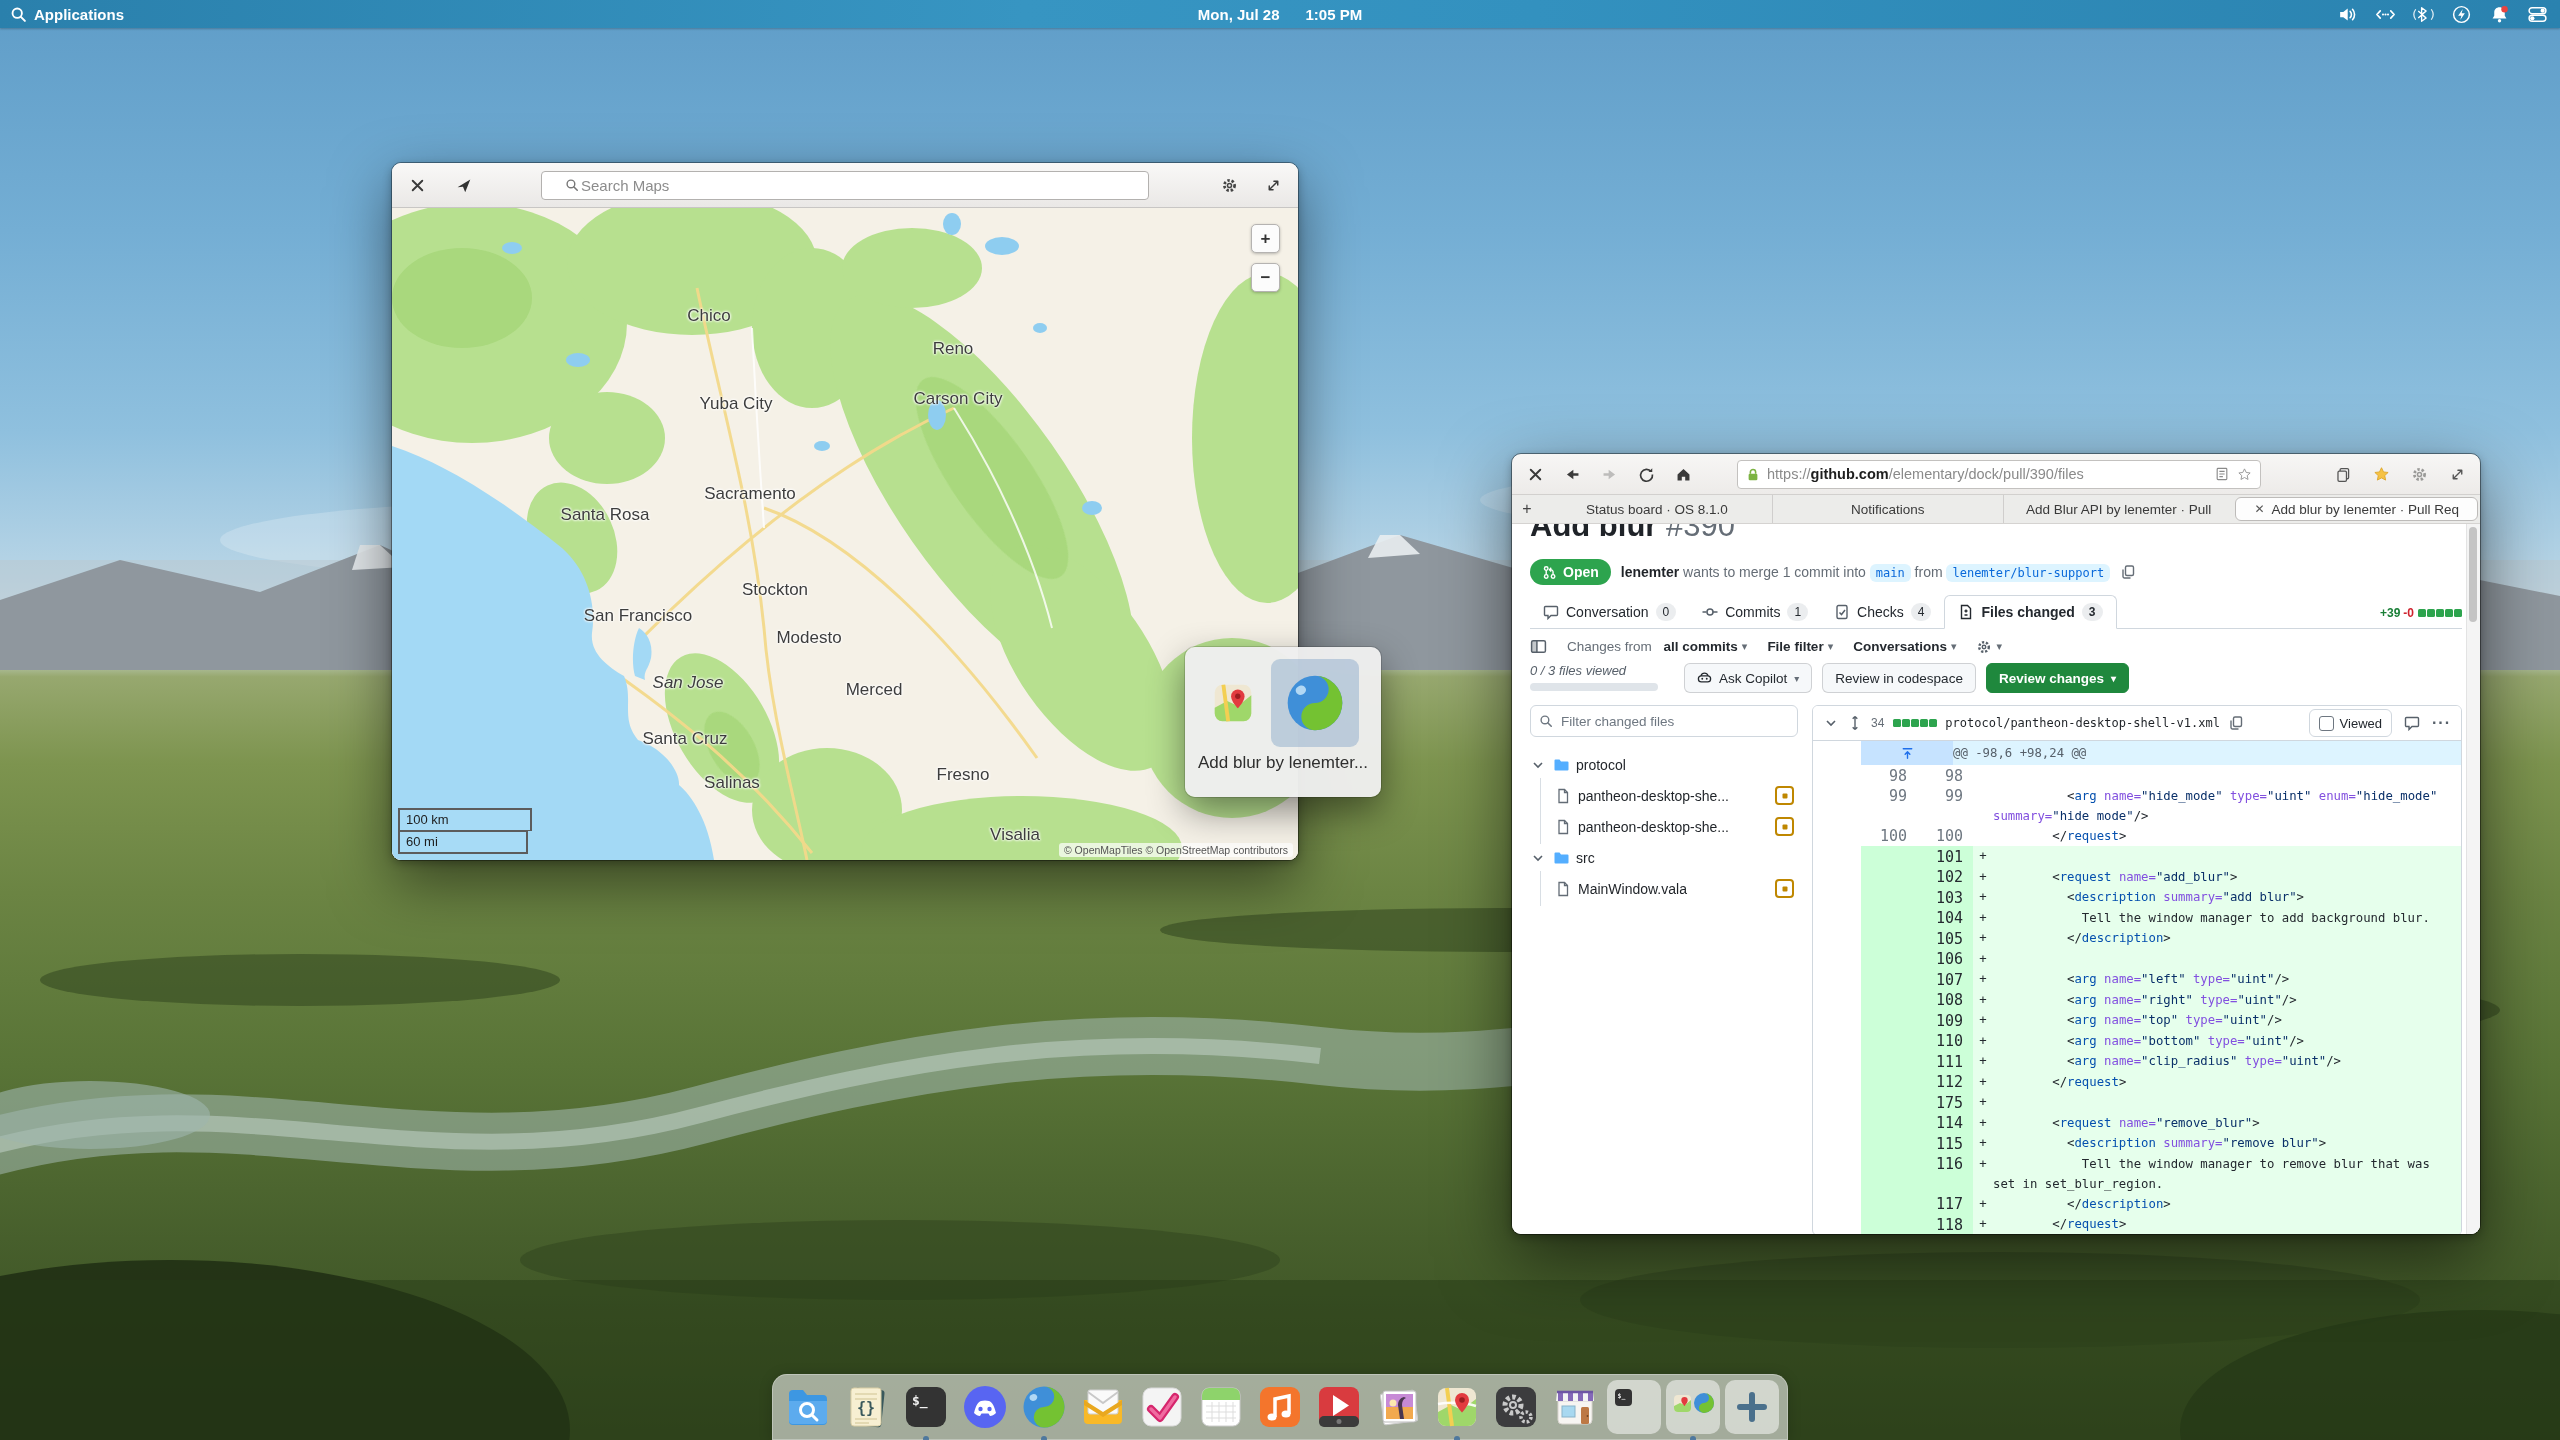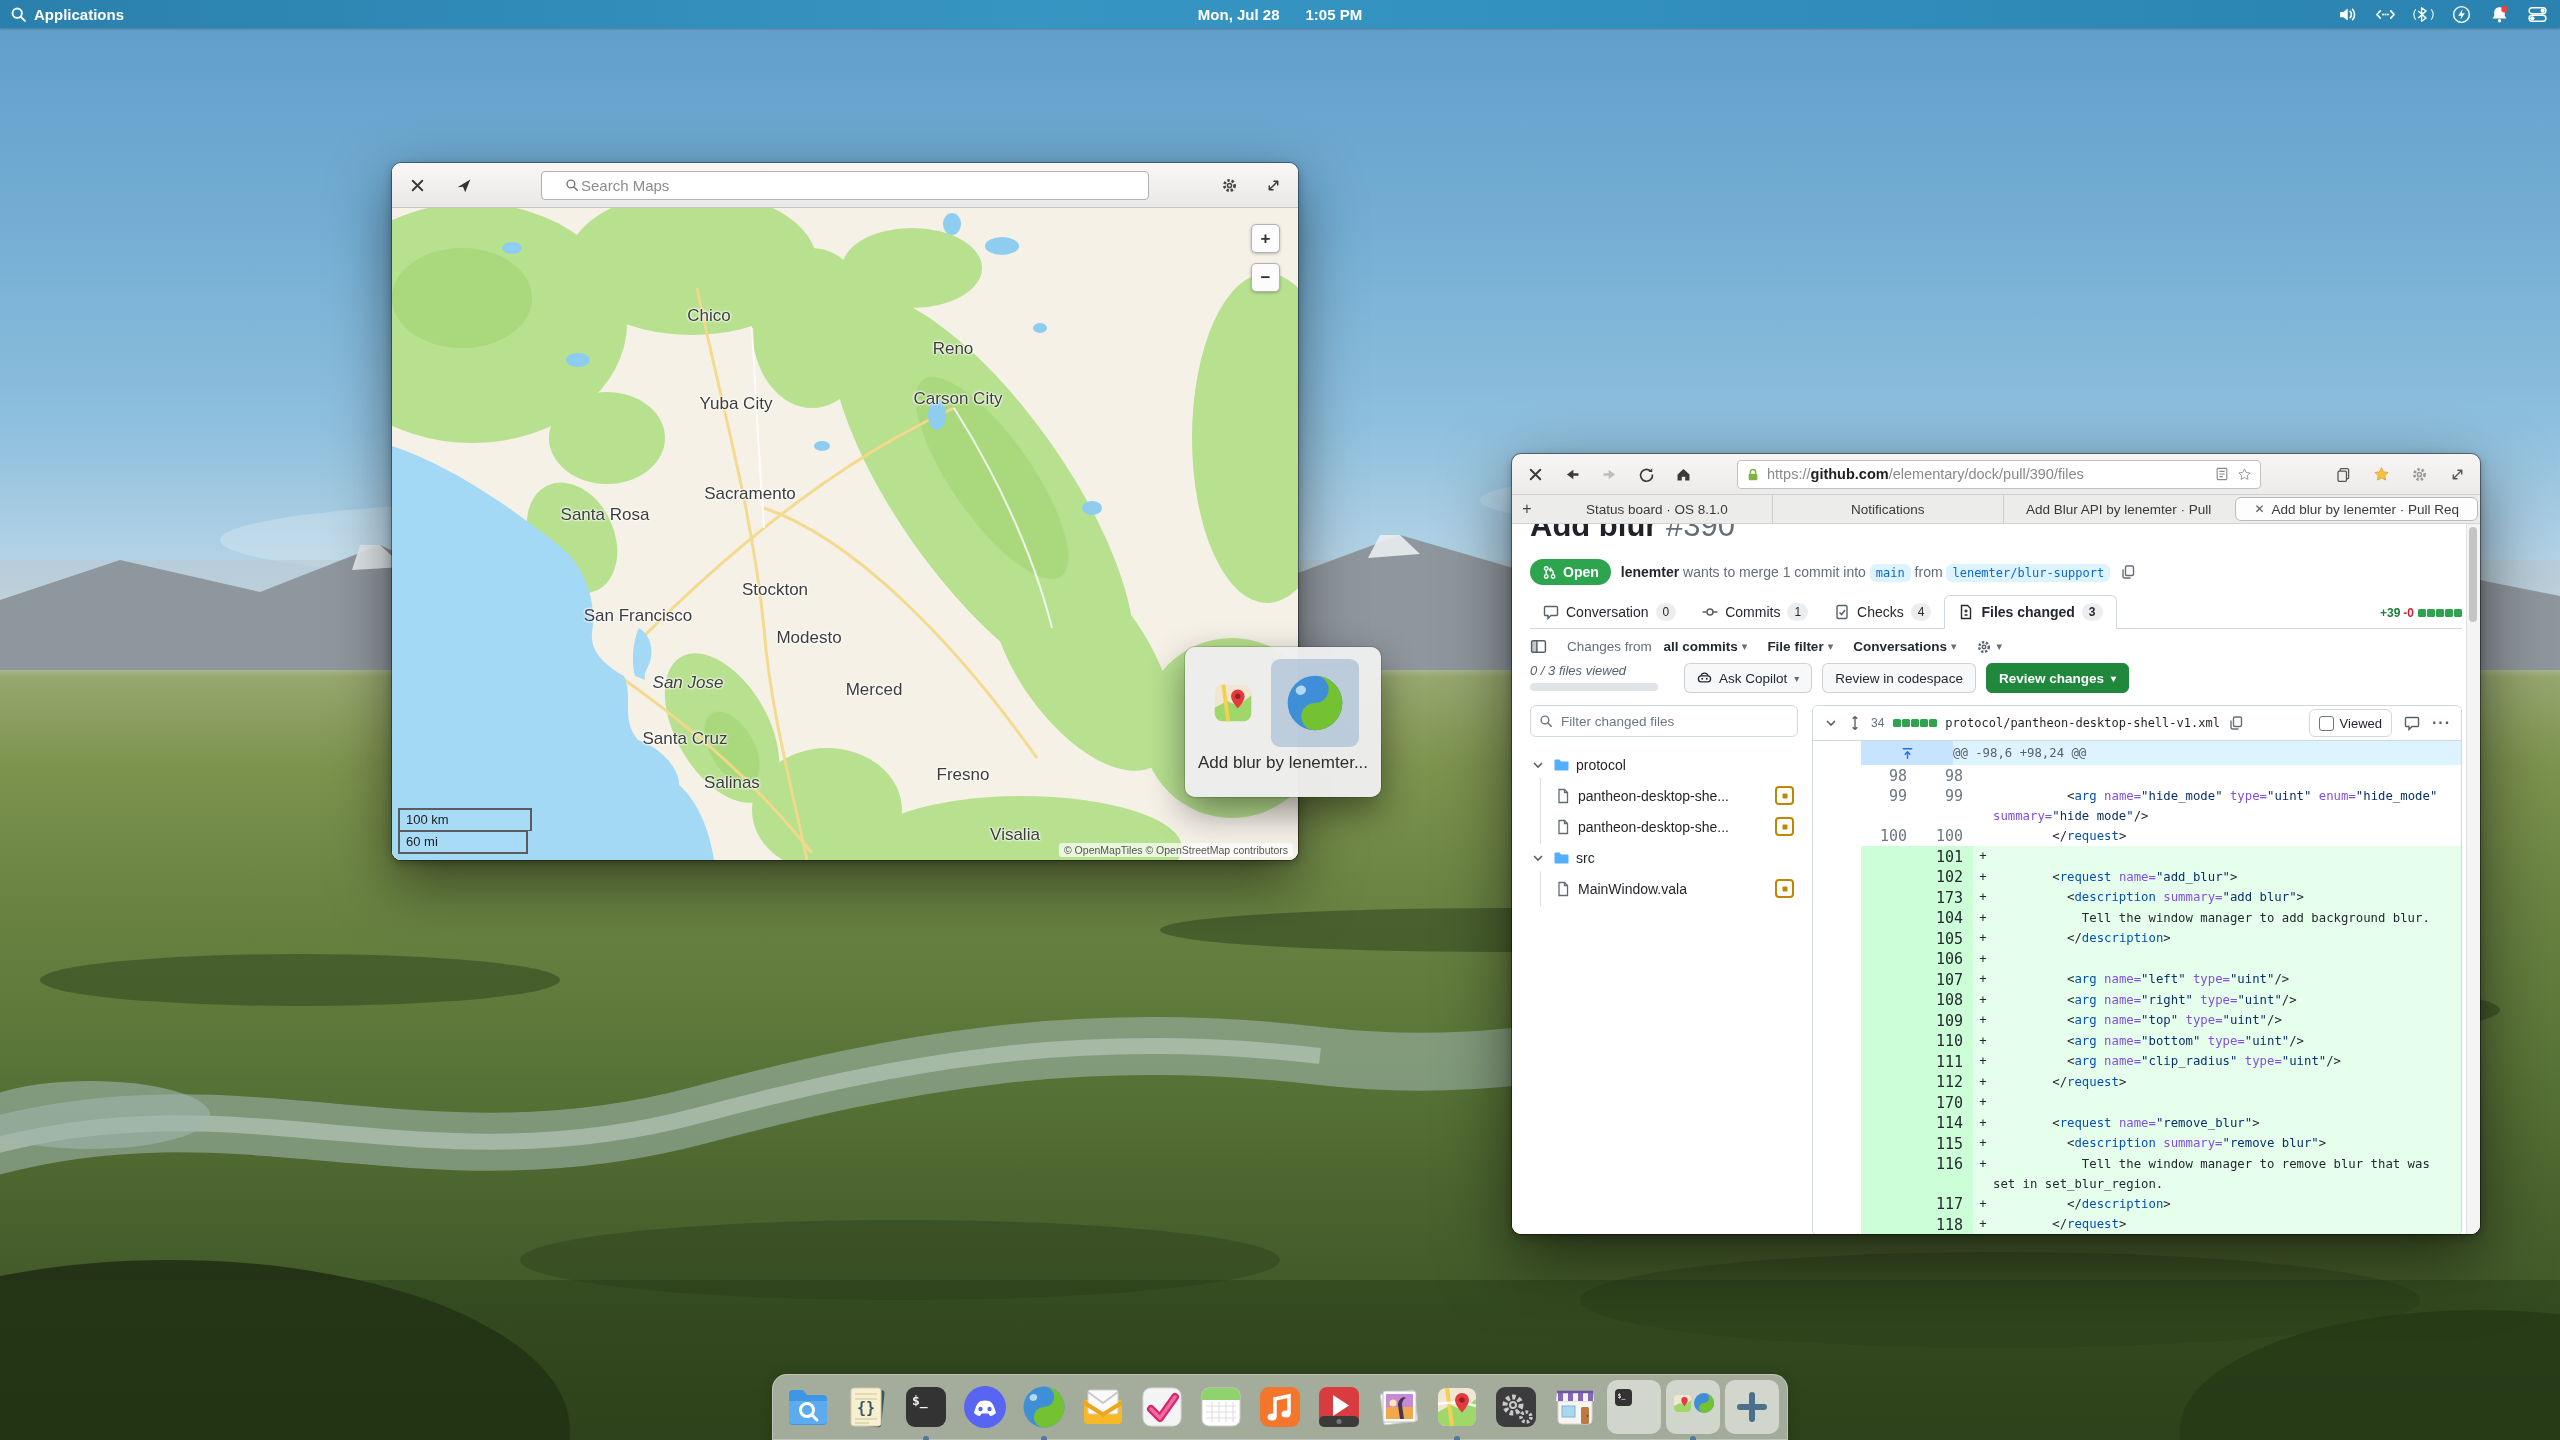--- a/index.html
+++ b/index.html
@@ -779,21 +779,21 @@
                 <div class="dcode"></div>
               </div>
               <div class="drow add">
                 <div class="dnum old"></div>
                 <div class="dnum new">102</div>
                 <div class="dsign">+</div>
                 <div class="dcode"><span class="tok-p">        &lt;</span><span class="tok-t">request</span><span class="tok-p"> </span><span class="tok-a">name=</span><span class="tok-s">"add_blur"</span><span class="tok-p">&gt;</span></div>
               </div>
               <div class="drow add">
                 <div class="dnum old"></div>
-                <div class="dnum new">173</div>
+                <div class="dnum new">103</div>
                 <div class="dsign">+</div>
                 <div class="dcode"><span class="tok-p">          &lt;</span><span class="tok-t">description</span><span class="tok-p"> </span><span class="tok-a">summary=</span><span class="tok-s">"add blur"</span><span class="tok-p">&gt;</span></div>
               </div>
               <div class="drow add">
                 <div class="dnum old"></div>
                 <div class="dnum new">104</div>
                 <div class="dsign">+</div>
                 <div class="dcode"><span class="tok-p">            Tell the window manager to add background blur.</span></div>
               </div>
               <div class="drow add">
@@ -839,21 +839,21 @@
                 <div class="dcode"><span class="tok-p">          &lt;</span><span class="tok-t">arg</span><span class="tok-p"> </span><span class="tok-a">name=</span><span class="tok-s">"clip_radius"</span><span class="tok-p"> </span><span class="tok-a">type=</span><span class="tok-s">"uint"</span><span class="tok-p">/&gt;</span></div>
               </div>
               <div class="drow add">
                 <div class="dnum old"></div>
                 <div class="dnum new">112</div>
                 <div class="dsign">+</div>
                 <div class="dcode"><span class="tok-p">        &lt;/</span><span class="tok-t">request</span><span class="tok-p">&gt;</span></div>
               </div>
               <div class="drow add">
                 <div class="dnum old"></div>
-                <div class="dnum new">170</div>
+                <div class="dnum new">175</div>
                 <div class="dsign">+</div>
                 <div class="dcode"></div>
               </div>
               <div class="drow add">
                 <div class="dnum old"></div>
                 <div class="dnum new">114</div>
                 <div class="dsign">+</div>
                 <div class="dcode"><span class="tok-p">        &lt;</span><span class="tok-t">request</span><span class="tok-p"> </span><span class="tok-a">name=</span><span class="tok-s">"remove_blur"</span><span class="tok-p">&gt;</span></div>
               </div>
               <div class="drow add">

